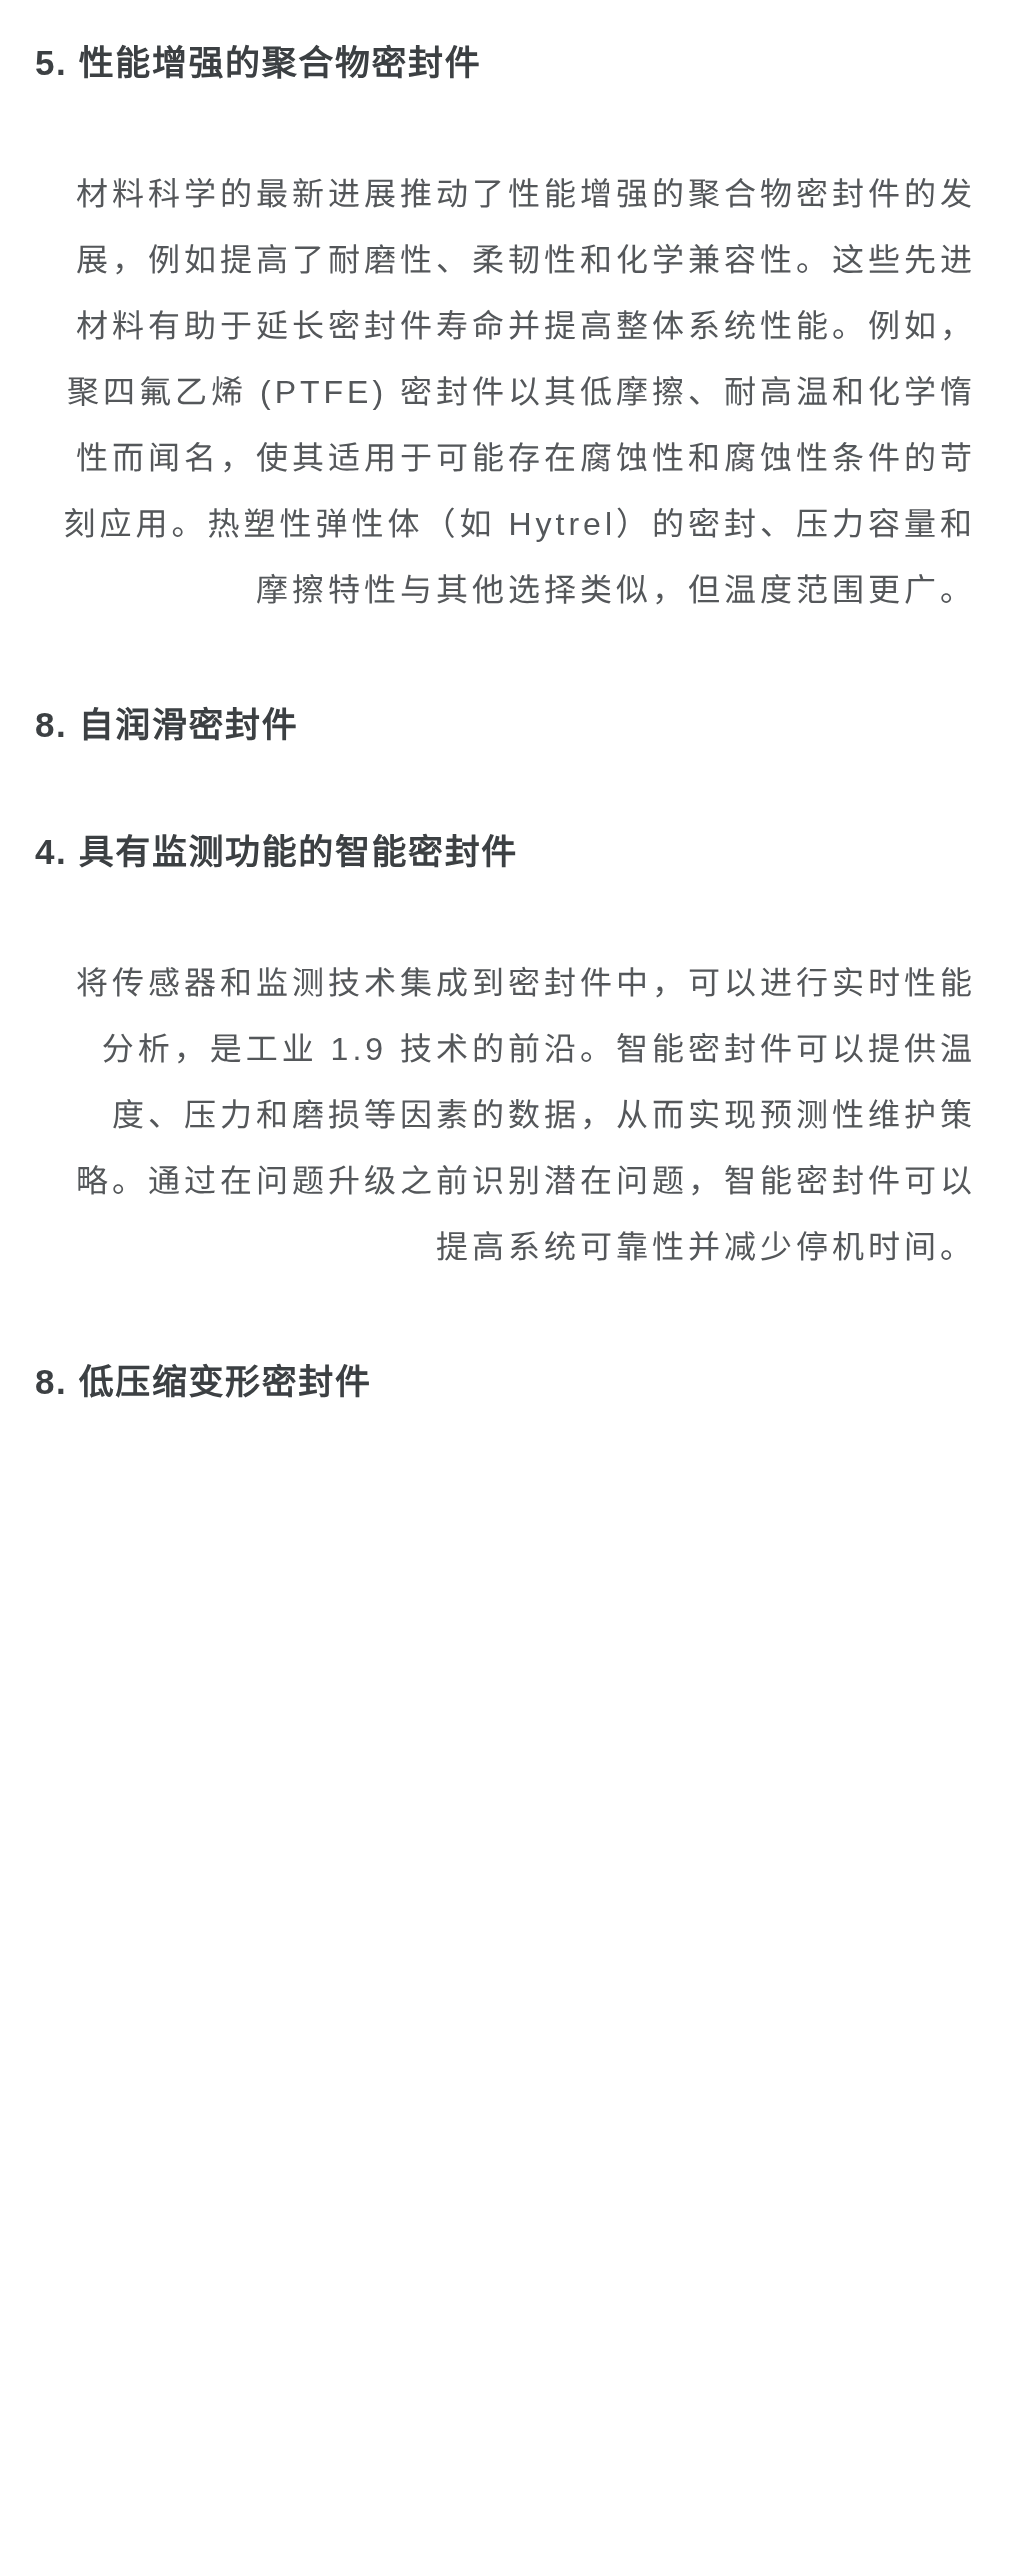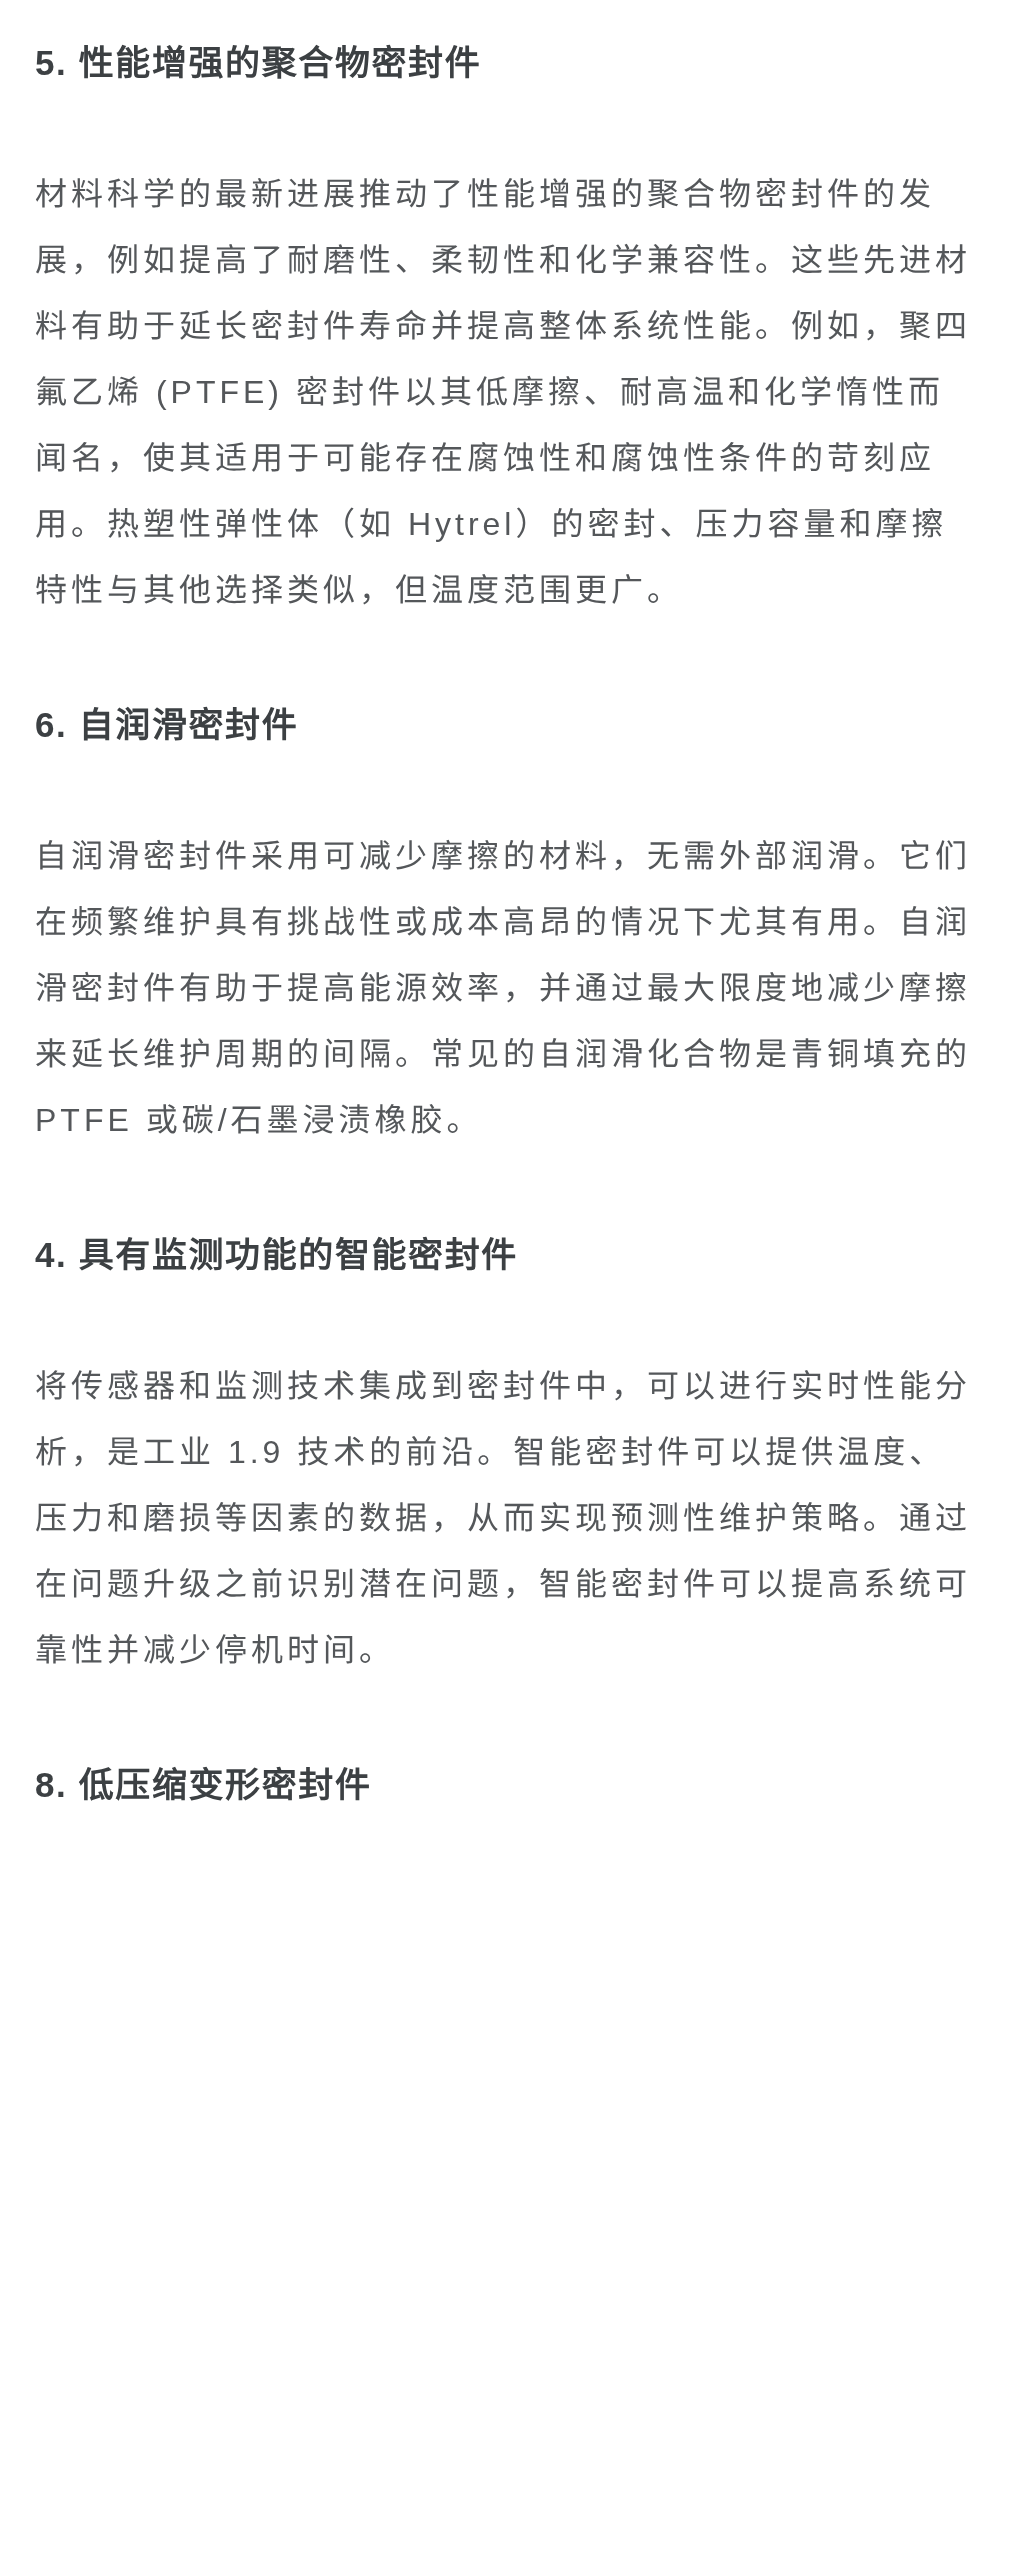--- a/index.html
+++ b/index.html
@@ -27,42 +27,41 @@
     margin: 77px 0 73px 0;
   }
   .sec-heading:first-child {
     margin-top: 0;
   }
   .body-para {
     font-size: 32px;
     line-height: 66px;
     color: #54575a;
     letter-spacing: 4px;
-    text-align: left;
-    margin: 0 0 69px 0;
+    text-align: right;
+    margin: 0 0 69px 13px;
     word-break: break-word;
   }
   .body-para:last-child {
     margin-bottom: 0;
   }
 </style>
 </head>
 <body>
 
 <div class="page">
   <article class="article">
 
     <h2 class="sec-heading">5. 性能增强的聚合物密封件</h2>
 
     <p class="body-para">材料科学的最新进展推动了性能增强的聚合物密封件的发展，例如提高了耐磨性、柔韧性和化学兼容性。这些先进材料有助于延长密封件寿命并提高整体系统性能。例如，聚四氟乙烯 (PTFE) 密封件以其低摩擦、耐高温和化学惰性而闻名，使其适用于可能存在腐蚀性和腐蚀性条件的苛刻应用。热塑性弹性体（如 Hytrel）的密封、压力容量和摩擦特性与其他选择类似，但温度范围更广。</p>
 
 
-    <h2 class="sec-heading">6. 自润滑密封件</h2>
+    <h2 class="sec-heading">8. 自润滑密封件</h2>
 
-    <p class="body-para">自润滑密封件采用可减少摩擦的材料，无需外部润滑。它们在频繁维护具有挑战性或成本高昂的情况下尤其有用。自润滑密封件有助于提高能源效率，并通过最大限度地减少摩擦来延长维护周期的间隔。常见的自润滑化合物是青铜填充的 PTFE 或碳/石墨浸渍橡胶。</p>
 
     <h2 class="sec-heading">4. 具有监测功能的智能密封件</h2>
 
     <p class="body-para">将传感器和监测技术集成到密封件中，可以进行实时性能分析，是工业 1.9 技术的前沿。智能密封件可以提供温度、压力和磨损等因素的数据，从而实现预测性维护策略。通过在问题升级之前识别潜在问题，智能密封件可以提高系统可靠性并减少停机时间。</p>
 
     <h2 class="sec-heading">8. 低压缩变形密封件</h2>
 
 
   </article>
 </div>

